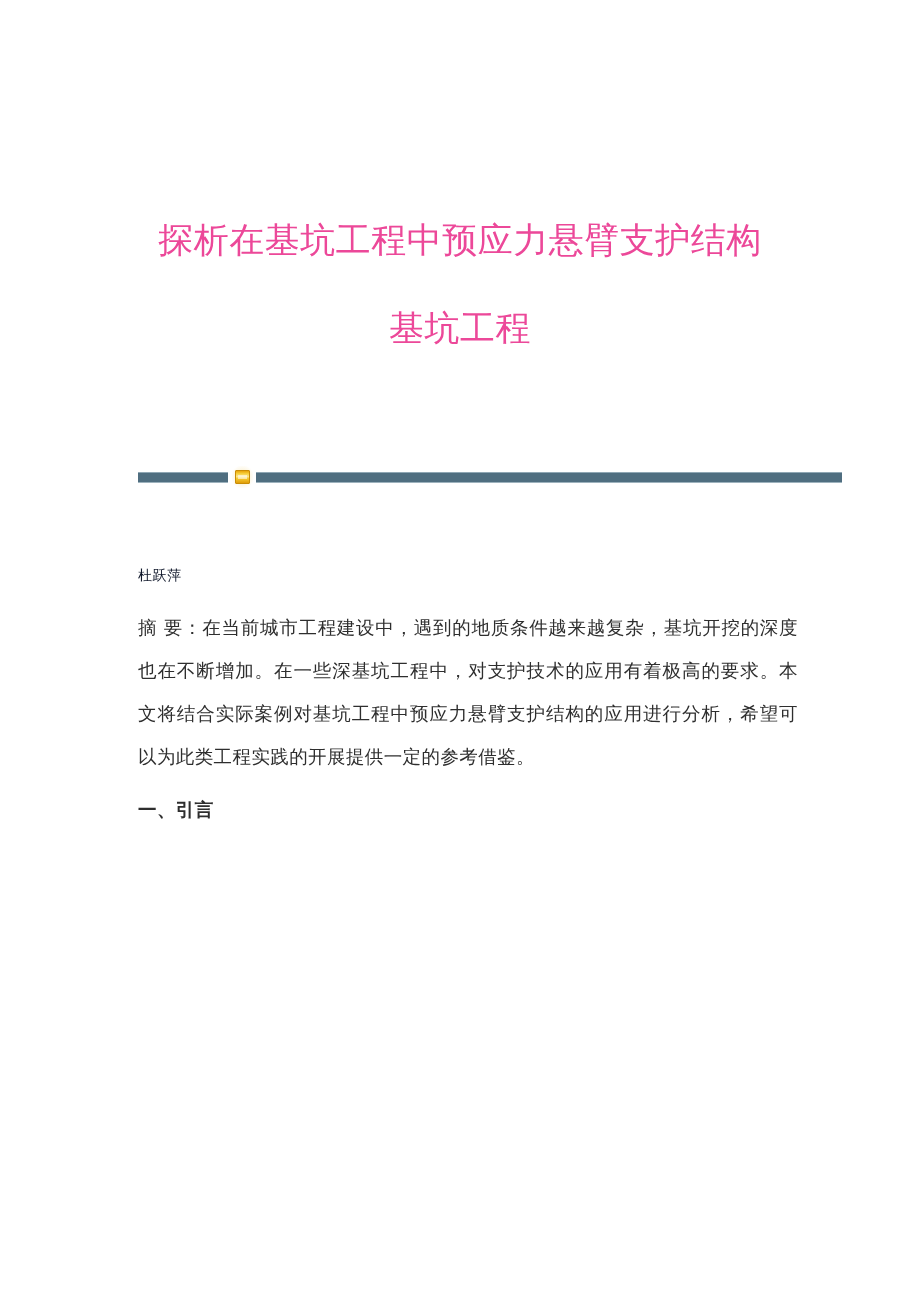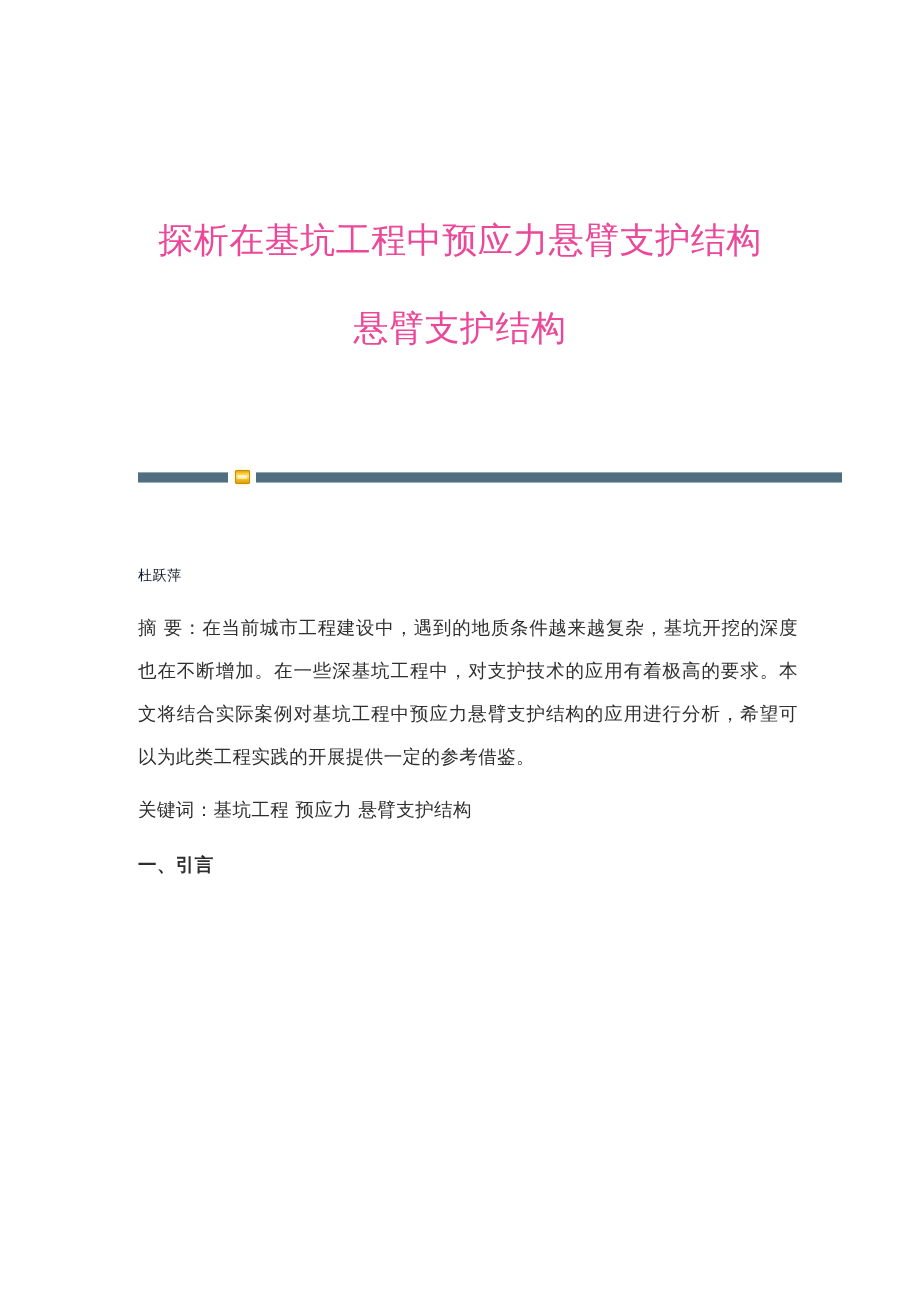--- a/index.html
+++ b/index.html
@@ -150,32 +150,31 @@
     font-weight: bold;
   }
 </style>
 </head>
 <body>
 
 <div class="page">
 
   <div class="doc-title">
     <span class="title-line">探析在基坑工程中预应力悬臂支护结构</span>
-    <span class="title-line">悬臂支护结构</span>
+    <span class="title-line">基坑工程</span>
   </div>
 
   <div class="divider-wrap">
     <div class="divider-bar-left"></div>
     <div class="divider-ornament">
       <div class="glow"></div>
       <div class="gem"></div>
     </div>
     <div class="divider-bar-right"></div>
   </div>
 
   <div class="content">
     <p class="author">杜跃萍</p>
     <p class="para abstract">摘 要：在当前城市工程建设中，遇到的地质条件越来越复杂，基坑开挖的深度也在不断增加。在一些深基坑工程中，对支护技术的应用有着极高的要求。本文将结合实际案例对基坑工程中预应力悬臂支护结构的应用进行分析，希望可以为此类工程实践的开展提供一定的参考借鉴。</p>
-    <p class="para keywords">关键词：基坑工程 预应力 悬臂支护结构</p>
     <h2 class="section-heading">一、引言</h2>
   </div>
 
 </div>
 
 </body></html>

